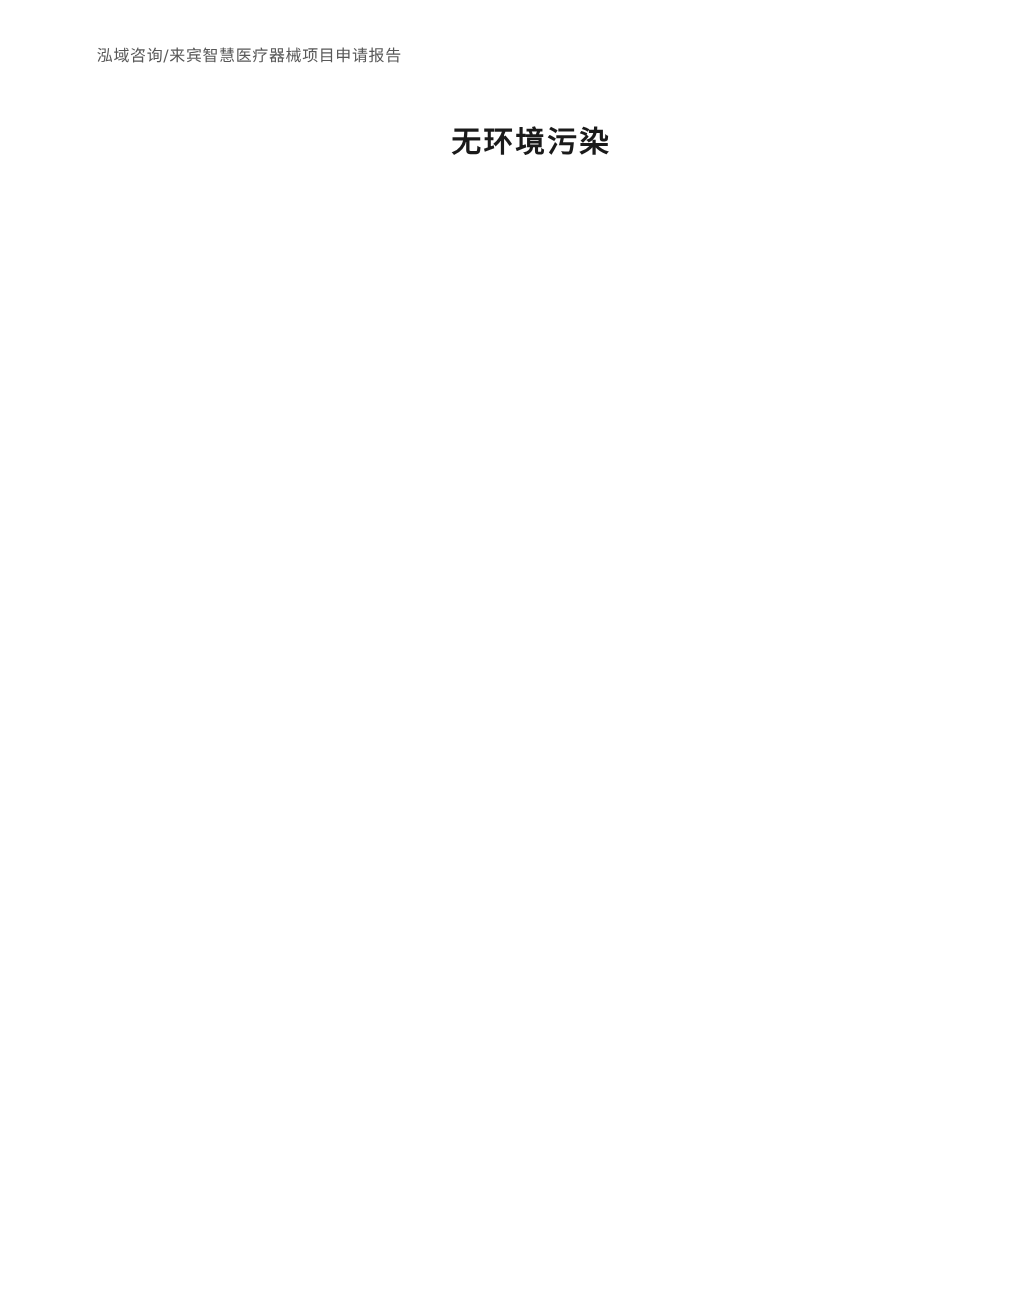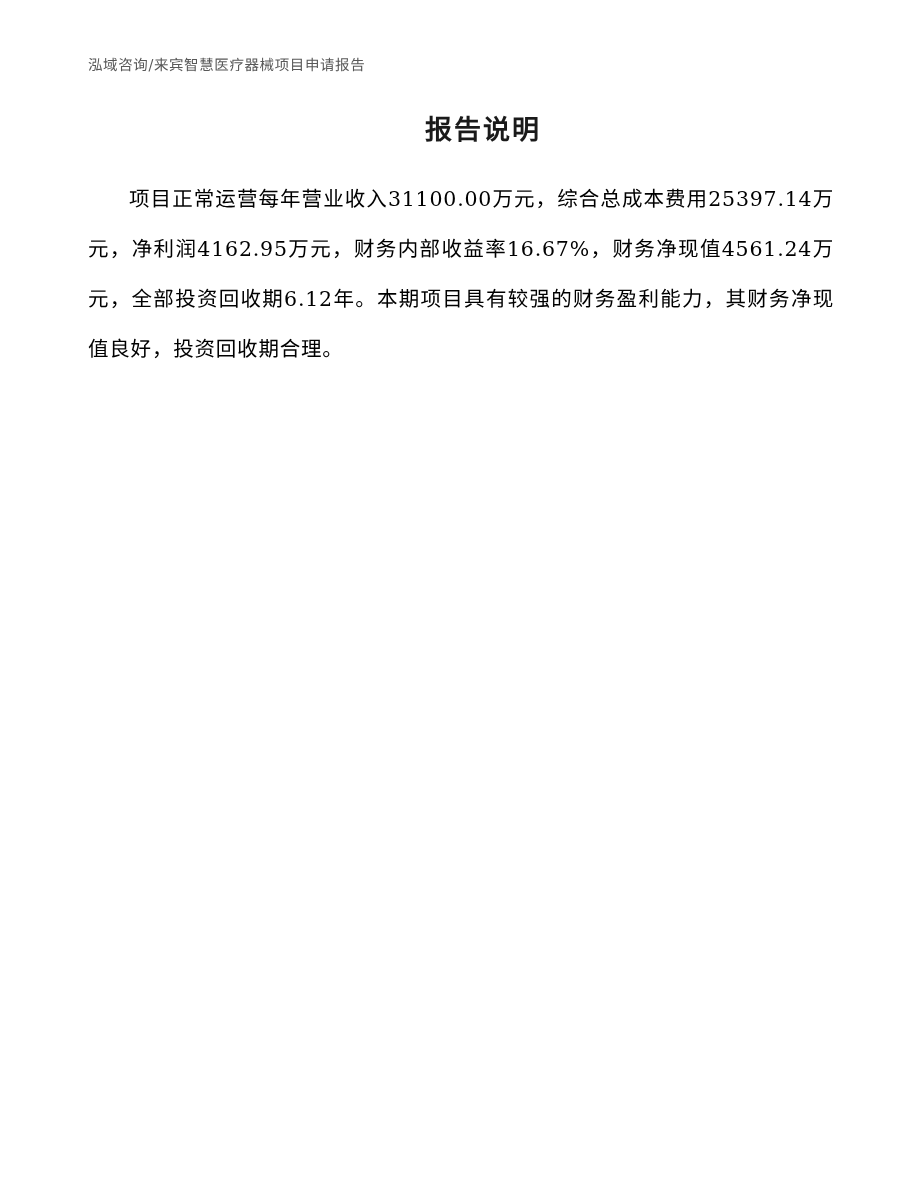--- a/index.html
+++ b/index.html
@@ -24,21 +24,21 @@
     top: 0;
     width: 920px;
     height: 1191px;
     box-sizing: border-box;
   }
 
   
   .doc-header {
     position: absolute;
     left: 88px;
-    top: 54px;
+    top: 40px;
     width: 744px;
     font-size: 14.5px;
     line-height: 22px;
     letter-spacing: 0.6px;
     color: #585858;
     white-space: nowrap;
     font-family: "DejaVu Serif", "Liberation Serif", serif;
   }
 
   
@@ -80,21 +80,20 @@
 </style>
 </head>
 <body>
 
 <div class="page">
 
   <div class="doc-header">泓域咨询/来宾智慧医疗器械项目申请报告</div>
 
   <div class="doc-body">
 
-    <h1 class="doc-title">报告说明</h1>
+    <h1 class="doc-title">无环境污染</h1>
 
 
 
-    <p class="para">项目正常运营每年营业收入31100.00万元，综合总成本费用25397.14万元，净利润4162.95万元，财务内部收益率16.67%，财务净现值4561.24万元，全部投资回收期6.12年。本期项目具有较强的财务盈利能力，其财务净现值良好，投资回收期合理。</p>
 
 
   </div>
 </div>
 
 </body></html>

